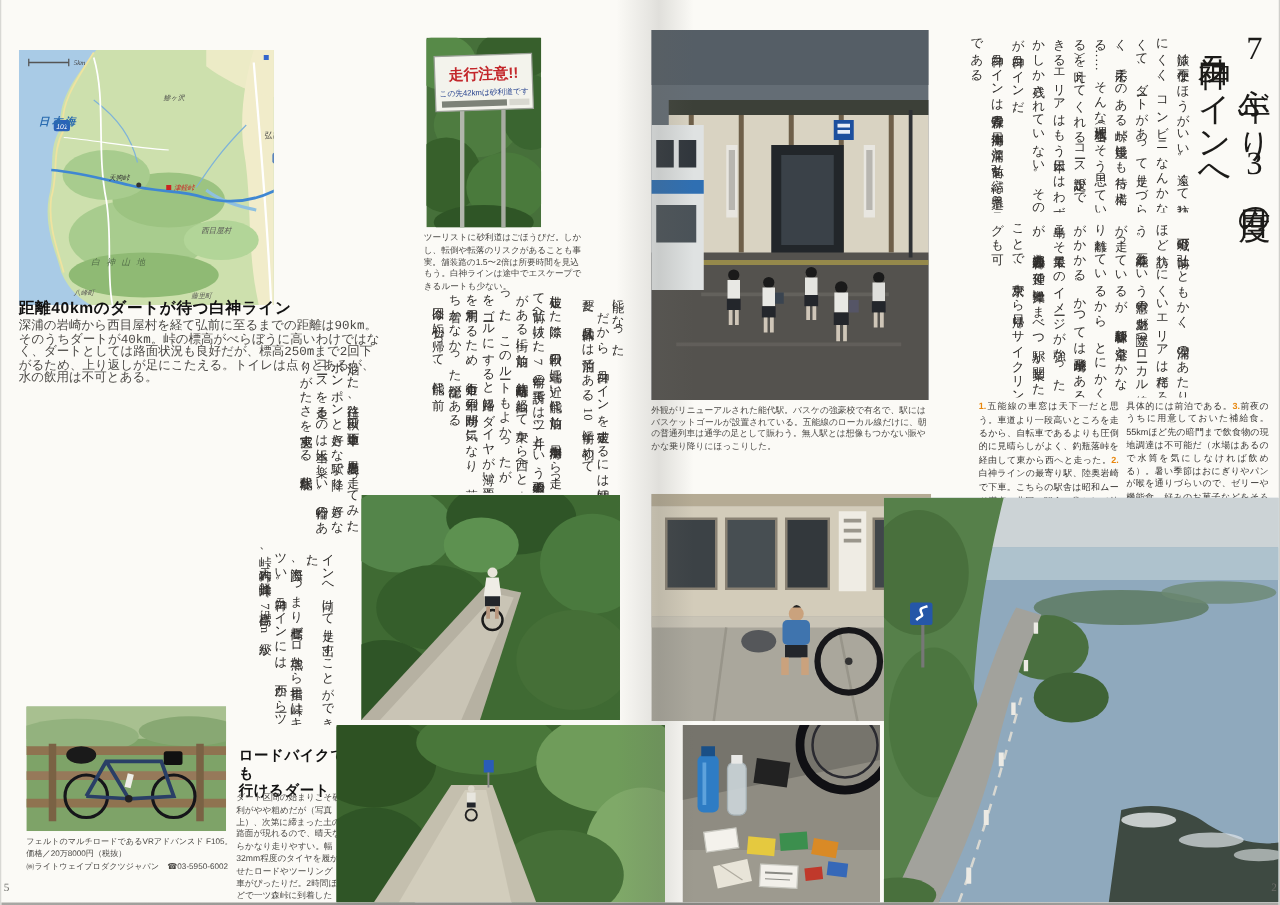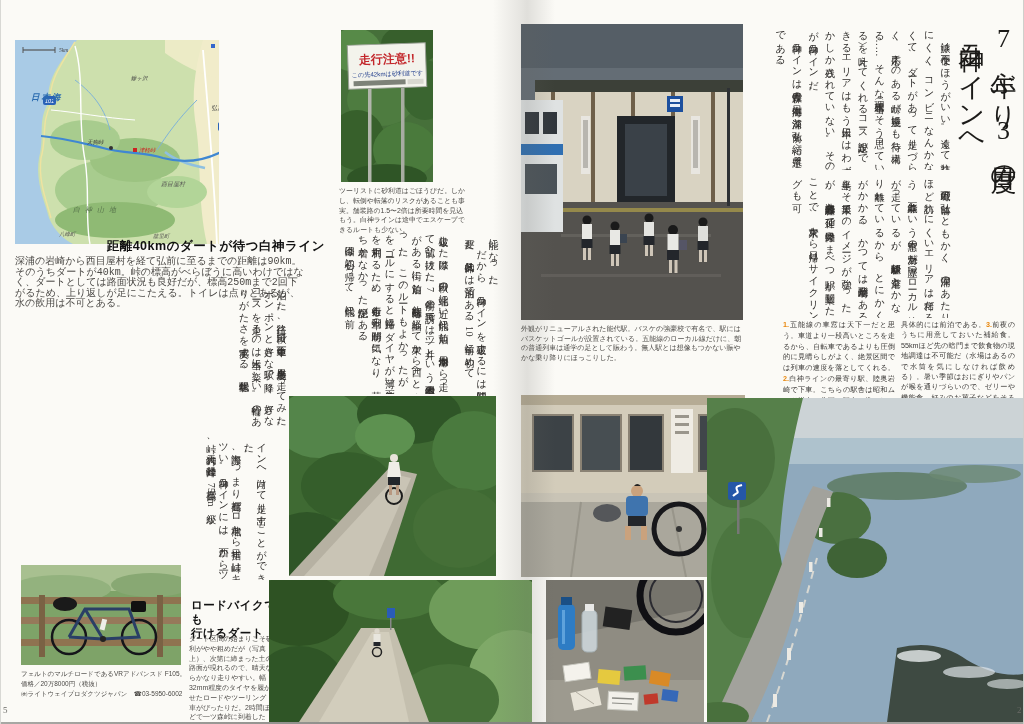--- a/index.html
+++ b/index.html
@@ -85,21 +85,21 @@
       <text x="196" y="70" font-size="6.5" fill="#444">弘前市</text>
       <text x="72" y="104" font-size="5.5" fill="#333">天狗峠</text>
       <text x="124" y="112" font-size="5.5" fill="#cc2222">津軽峠</text>
       <text x="146" y="146" font-size="6" fill="#5a5a56">西目屋村</text>
       <text x="58" y="172" font-size="7" fill="#55714a" letter-spacing="5">白神山地</text>
       <text x="44" y="196" font-size="5.5" fill="#5a5a56">八峰町</text>
       <text x="138" y="198" font-size="5.5" fill="#5a5a56">藤里町</text>
     </svg>
   </div>
 
-  <div class="abs sans h-gothic intro-heading" style="left:14px; top:238px; width:310px;text-align:right;">距離40kmのダートが待つ白神ライン</div>
+  <div class="abs sans h-gothic intro-heading" style="left:14px; top:238px; width:310px;">距離40kmのダートが待つ白神ライン</div>
   <div class="abs sans intro-body" style="left:14px; top:257px; width:292px;">深浦の岩崎から西目屋村を経て弘前に至るまでの距離は90km。そのうちダートが40km。峠の標高がべらぼうに高いわけではなく、ダートとしては路面状況も良好だが、標高250mまで2回下がるため、上り返しが足にこたえる。トイレは点々とあるが、水の飲用は不可とある。</div>
 
   <div class="photo" style="left:340px; top:30px; width:92px; height:152px;">
     <svg width="92" height="152" viewBox="0 0 92 152">
       <rect width="92" height="152" fill="#46703a"></rect>
       <ellipse cx="14" cy="20" rx="26" ry="22" fill="#578a48"></ellipse>
       <ellipse cx="70" cy="14" rx="30" ry="20" fill="#375f2c"></ellipse>
       <ellipse cx="40" cy="70" rx="34" ry="26" fill="#4e7c40"></ellipse>
       <ellipse cx="84" cy="60" rx="24" ry="30" fill="#3a6530"></ellipse>
       <ellipse cx="16" cy="110" rx="28" ry="30" fill="#37602b"></ellipse>
@@ -278,21 +278,21 @@
   </div>
   <div class="abs sans caption station-cap" style="left:520px; top:324px; width:226px;">外観がリニューアルされた能代駅。バスケの強豪校で有名で、駅にはバスケットゴールが設置されている。五能線のローカル線だけに、朝の普通列車は通学の足として賑わう。無人駅とは想像もつかない賑やかな乗り降りにほっこりした。</div>
 
   <div class="abs vtext v-band" style="left:748px; top:24px; width:204px; height:146px;">　旅は不便なほうがいい。遠くて訪れにくく、コンビニなんかなくて、ダートがあって走りづらく、手応えのある峠が幾重にも待ち構える……そんな理想〈本当にそう思っている〉を叶えてくれるコース設定ができるエリアはもう日本にはわずかしか残されていない。その筆頭が白神ラインだ。
 　白神ラインは青森県の日本海側、深浦と弘前を結ぶ県道28号である。</div>
   <div class="abs vtext v-band" style="left:748px; top:172px; width:204px; height:146px;">　城下町の弘前はともかく、深浦のあたりほど訪れにくいエリアは稀だろう。五能線という車窓の魅力が際立つローカル線が走っているが、新幹線駅や空港とかなり離れているから、とにかく時間がかかる。かつては竜飛崎がある津軽半島こそ最果てのイメージが強かったが、北海道新幹線の延伸で奥津軽いまべつ駅が開業したことで、東京から日帰りサイクリングも可</div>
 
   <div class="abs headline" style="left:950px; top:24px; width:68px; height:212px;">7年ぶり3度目の
 白神ラインへ</div>
 
-  <div class="abs ncap" style="left:782px; top:320px; width:112px; height:86px; overflow:hidden;"><span class="cap-num">1.</span><span>五能線の車窓は天下一だと思う。車道より一段高いところを走るから、自転車であるよりも圧倒的に見晴らしがよく、絶景区間では列車の速度を落としてくれる。</span><span class="cap-num">2.</span><span>白神ラインの最寄り駅、陸奥岩崎で下車。こちらの駅舎は昭和ムード満点。北国の駅舎の常として待合室が広くて立派だ。駅前に雑貨屋の自販機はあるが</span></div>
+  <div class="abs ncap" style="left:782px; top:320px; width:112px; height:86px; overflow:hidden;"><span class="cap-num">1.</span><span>五能線の車窓は天下一だと思う。車道より一段高いところを走るから、自転車であるよりも圧倒的に見晴らしがよく、釣瓶落峠を経由して東から西へと走った。</span><span class="cap-num">2.</span><span>白神ラインの最寄り駅、陸奥岩崎で下車。こちらの駅舎は昭和ムード満点。北国の駅舎の常として待合室が広くて立派だ。駅前に雑貨屋の自販機はあるが</span></div>
   <div class="abs ncap" style="left:900px; top:320px; width:114px; height:90px; overflow:hidden; line-height:10.4px;"><span>具体的には前泊である。</span><span class="cap-num">3.</span><span>前夜のうちに用意しておいた補給食。55kmほど先の暗門まで飲食物の現地調達は不可能だ（水場はあるので水筒を気にしなければ飲める）。暑い季節はおにぎりやパンが喉を通りづらいので、ゼリーや機能食、好みのお菓子などをそろえた。ボトルは当然ダブルで、ペットボトル1本も携行。</span></div>
 
   <div class="photo" style="left:520px; top:395px; width:224px; height:182px;">
     <svg width="224" height="182" viewBox="0 0 224 182">
       <rect width="224" height="182" fill="#aaa79c"></rect>
       <rect x="0" y="0" width="224" height="10" fill="#b5ab94"></rect>
       <rect x="0" y="10" width="224" height="88" fill="#d3ccba"></rect>
       <rect x="12" y="20" width="40" height="56" fill="#3c4246" stroke="#8a8274" stroke-width="2"></rect>
       <rect x="60" y="20" width="40" height="56" fill="#474e52" stroke="#8a8274" stroke-width="2"></rect>
       <rect x="108" y="20" width="34" height="56" fill="#33383c" stroke="#8a8274" stroke-width="2"></rect>

